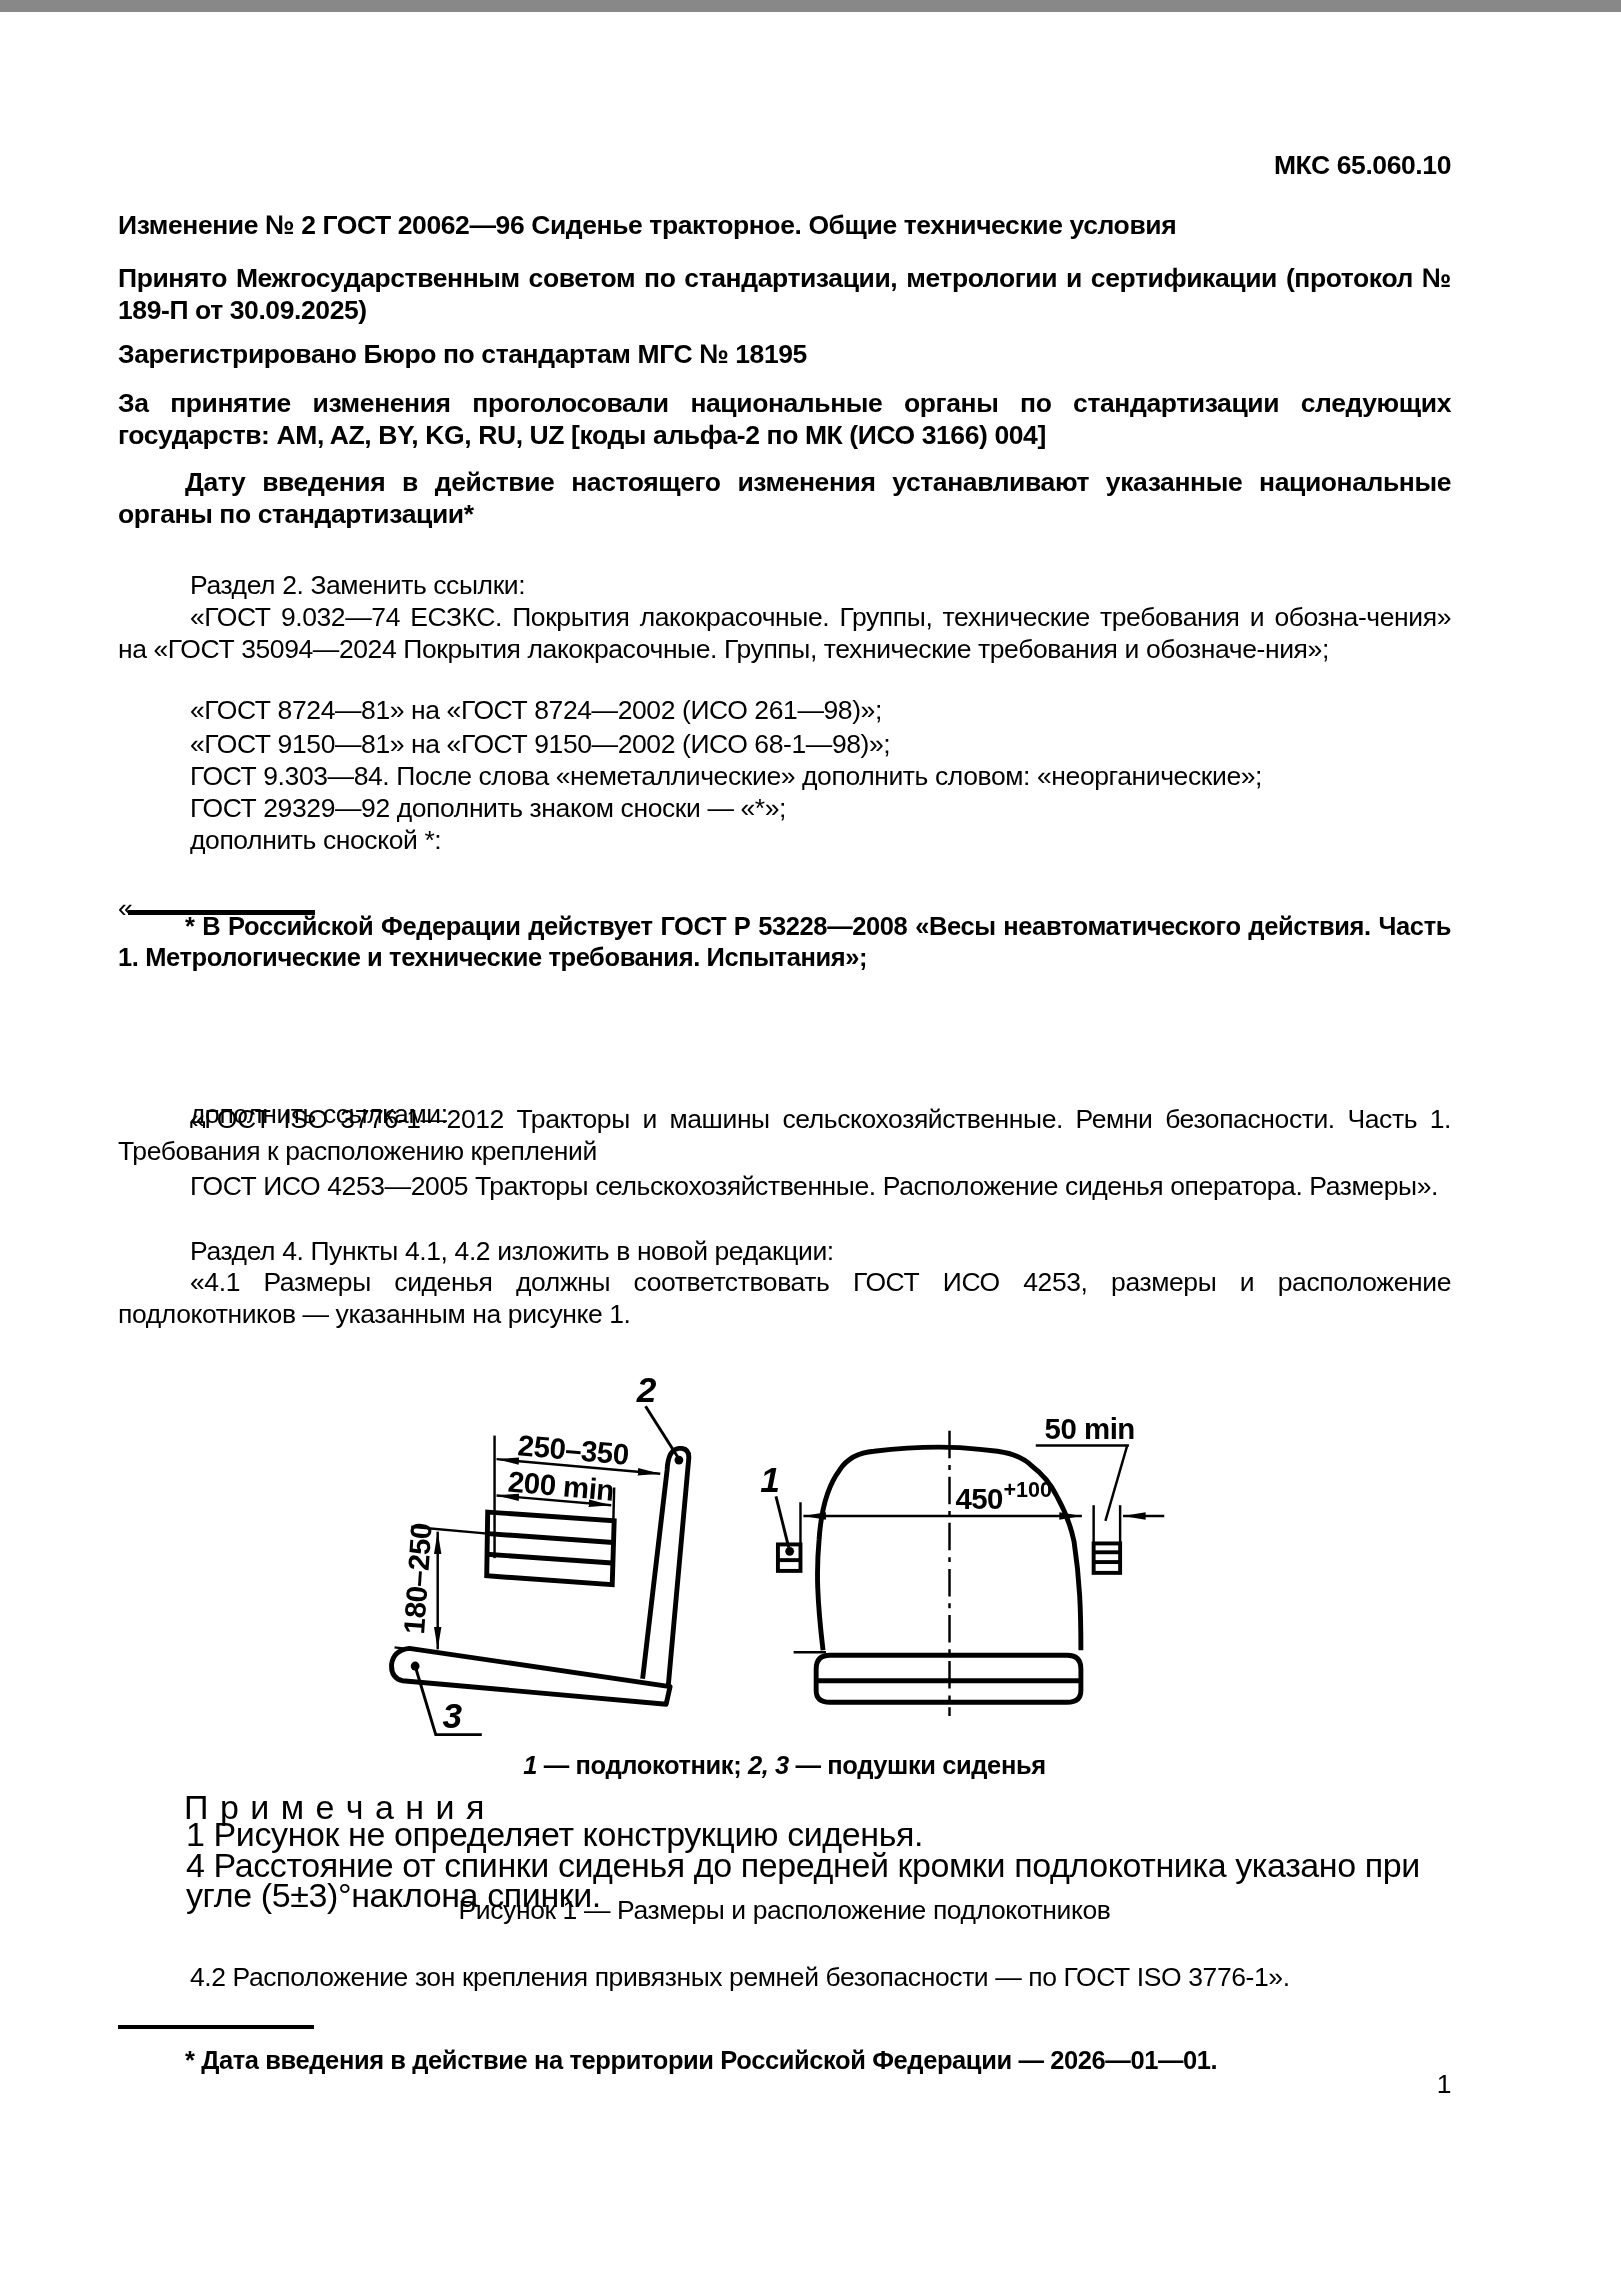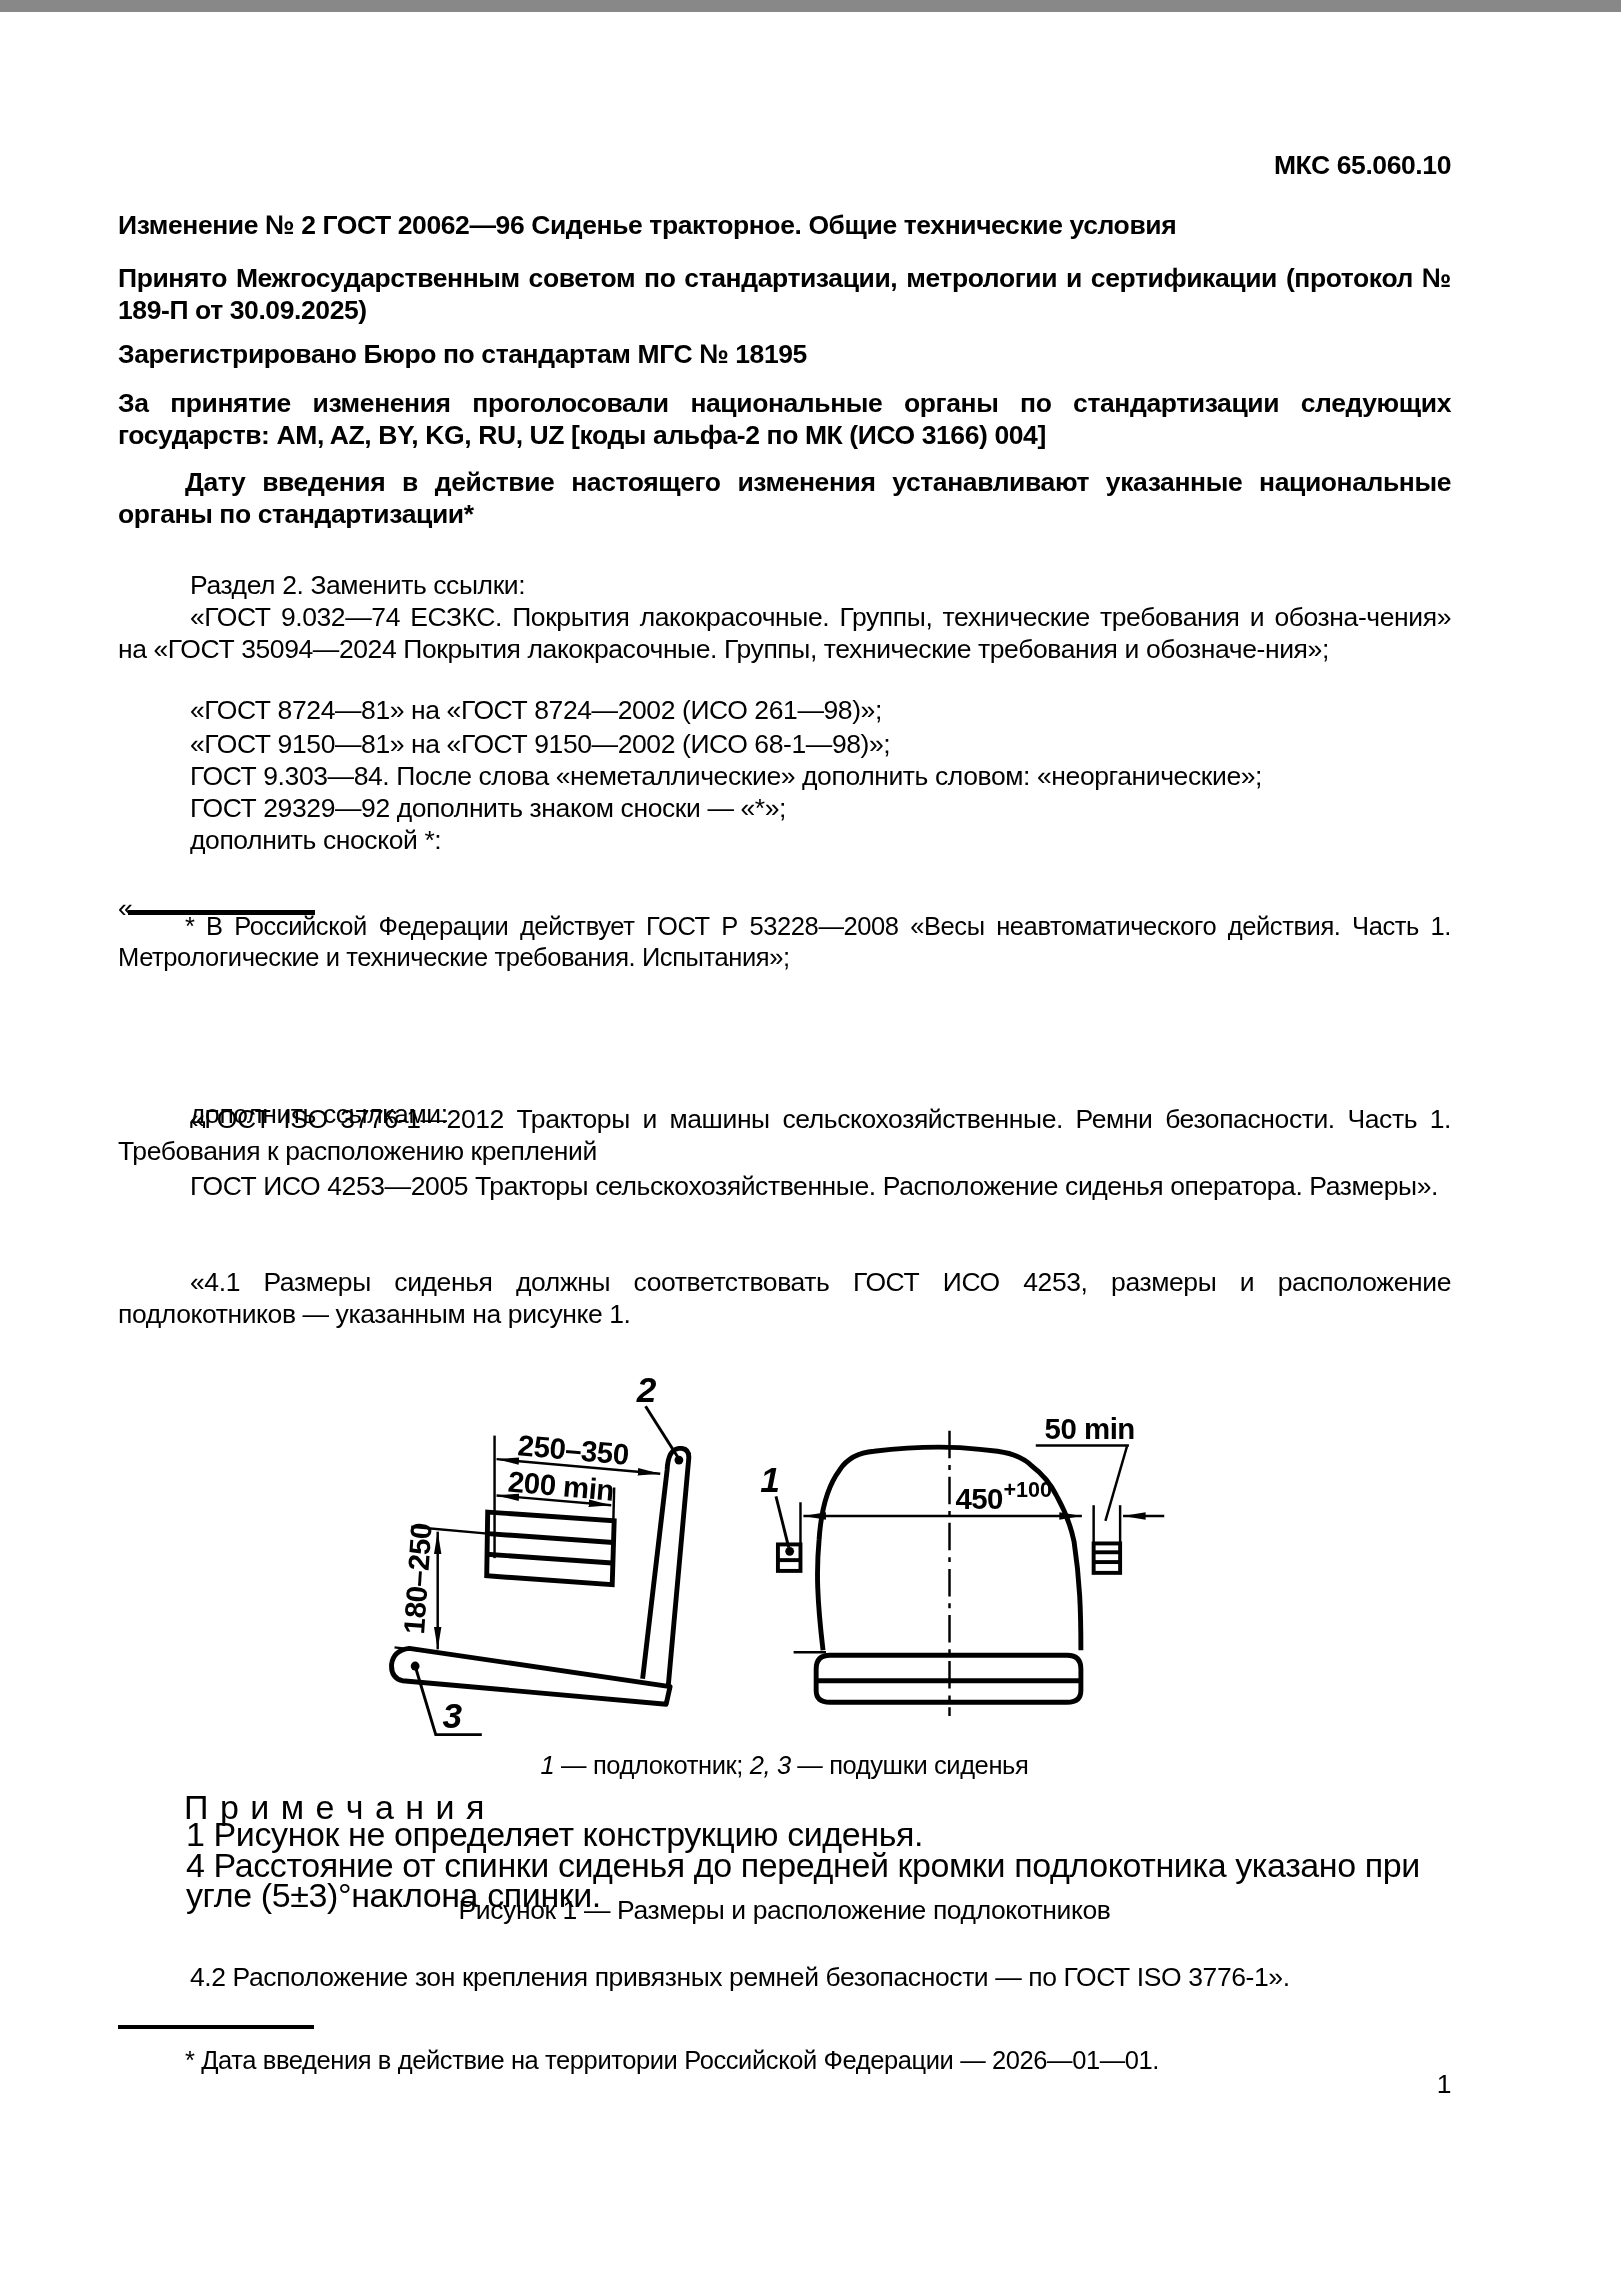--- a/index.html
+++ b/index.html
@@ -11,21 +11,21 @@
   .para{
     position:absolute;left:118px;width:1333px;
     font-size:26.5px;line-height:32px;letter-spacing:-0.4px;
     text-align:justify;white-space:normal;
   }
   .b{font-weight:bold;}
   .ind{text-indent:72px;}
   .ind68{text-indent:67px;}
   .right{text-align:right;}
   .center{text-align:center;}
-  .fn{font-size:25.5px;line-height:31px;}
+  .fn{font-size:25.5px;line-height:31px;font-weight:bold;}
   .note{font-size:34px;line-height:30px;letter-spacing:-0.4px;position:absolute;}
   .rule{position:absolute;background:#000;}
   svg text{font-family:"Liberation Sans","DejaVu Sans",sans-serif;fill:#000;}
   .dimtxt{font-size:30px;font-weight:bold;letter-spacing:-0.5px;}
   .dimsup{font-size:22px;font-weight:bold;}
   .numtxt{font-size:36px;font-weight:bold;font-style:italic;}
 </style>
 </head>
 <body>
 
@@ -46,20 +46,21 @@
   <div class="para ind" style="top:780px">ГОСТ 29329—92 дополнить знаком сноски — «*»;</div>
   <div class="para ind" style="top:812px">дополнить сноской *:</div>
 
   <div class="para" style="top:880px;width:59px;text-align:left">«</div>
   <div class="rule" style="left:128px;top:898px;width:187px;height:4.9px"></div>
   <div class="para fn ind68" style="top:899px">* В Российской Федерации действует ГОСТ Р 53228—2008 «Весы неавтоматического действия. Часть 1. Метрологические и технические требования. Испытания»;</div>
 
   <div class="para ind" style="top:1086px">дополнить ссылками:</div>
   <div class="para ind" style="top:1091px">«ГОСТ ISO 3776-1—2012 Тракторы и машины сельскохозяйственные. Ремни безопасности. Часть 1. Требования к расположению креплений</div>
   <div class="para ind" style="top:1158px">ГОСТ ИСО 4253—2005 Тракторы сельскохозяйственные. Расположение сиденья оператора. Размеры».</div>
+  <div class="para ind" style="top:1223px">Раздел 4. Пункты 4.1, 4.2 изложить в новой редакции:</div>
   <div class="para ind" style="top:1254px">«4.1 Размеры сиденья должны соответствовать ГОСТ ИСО 4253, размеры и расположение подлокотников — указанным на рисунке 1.</div>
 
   <svg style="position:absolute;left:372px;top:1353px" width="804" height="402" viewBox="380 1380 820 410">
     <defs>
       <marker id="arr" markerWidth="24" markerHeight="12" refX="23" refY="6" orient="auto-start-reverse" markerUnits="userSpaceOnUse">
         <path d="M23,6 L0,2.2 L0,9.8 Z" fill="#000"></path>
       </marker>
     </defs>
 
     <path d="M 656,1700 L 681,1487 Q 682,1466 693,1465 L 696,1465 Q 704,1466 703,1476 L 681,1720" fill="#fff" stroke="#000" stroke-width="5" stroke-linejoin="round"></path>

